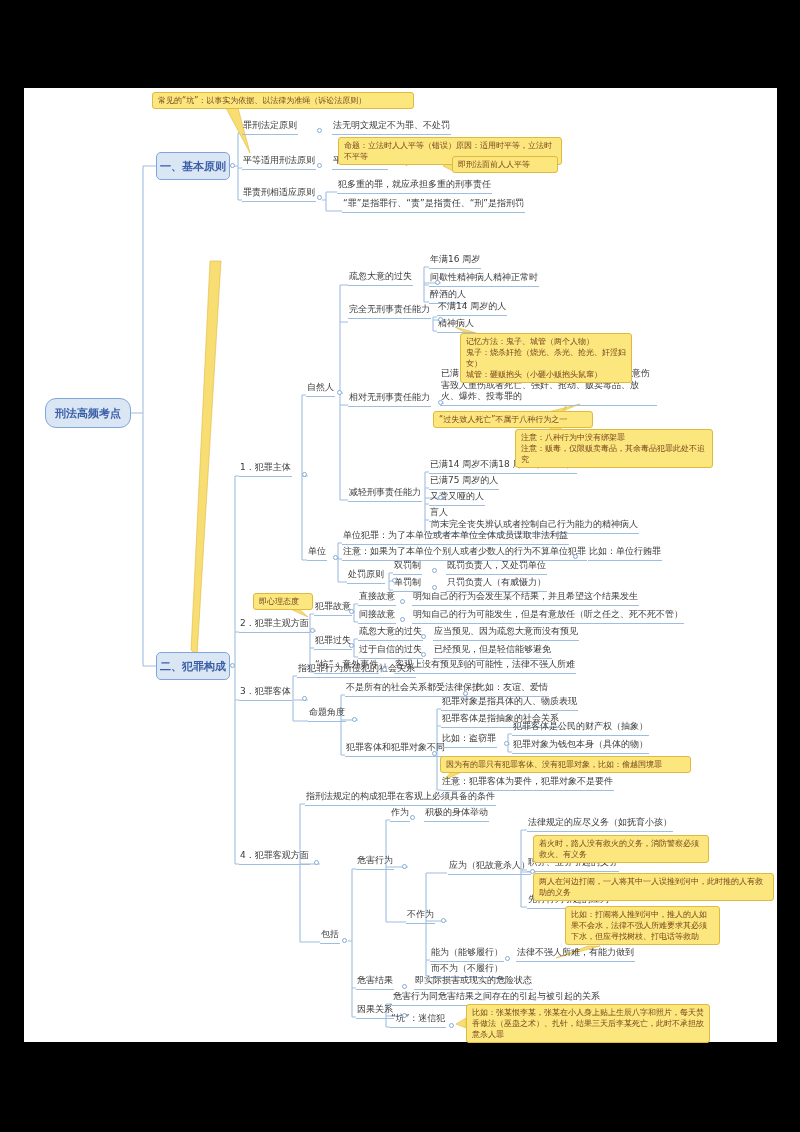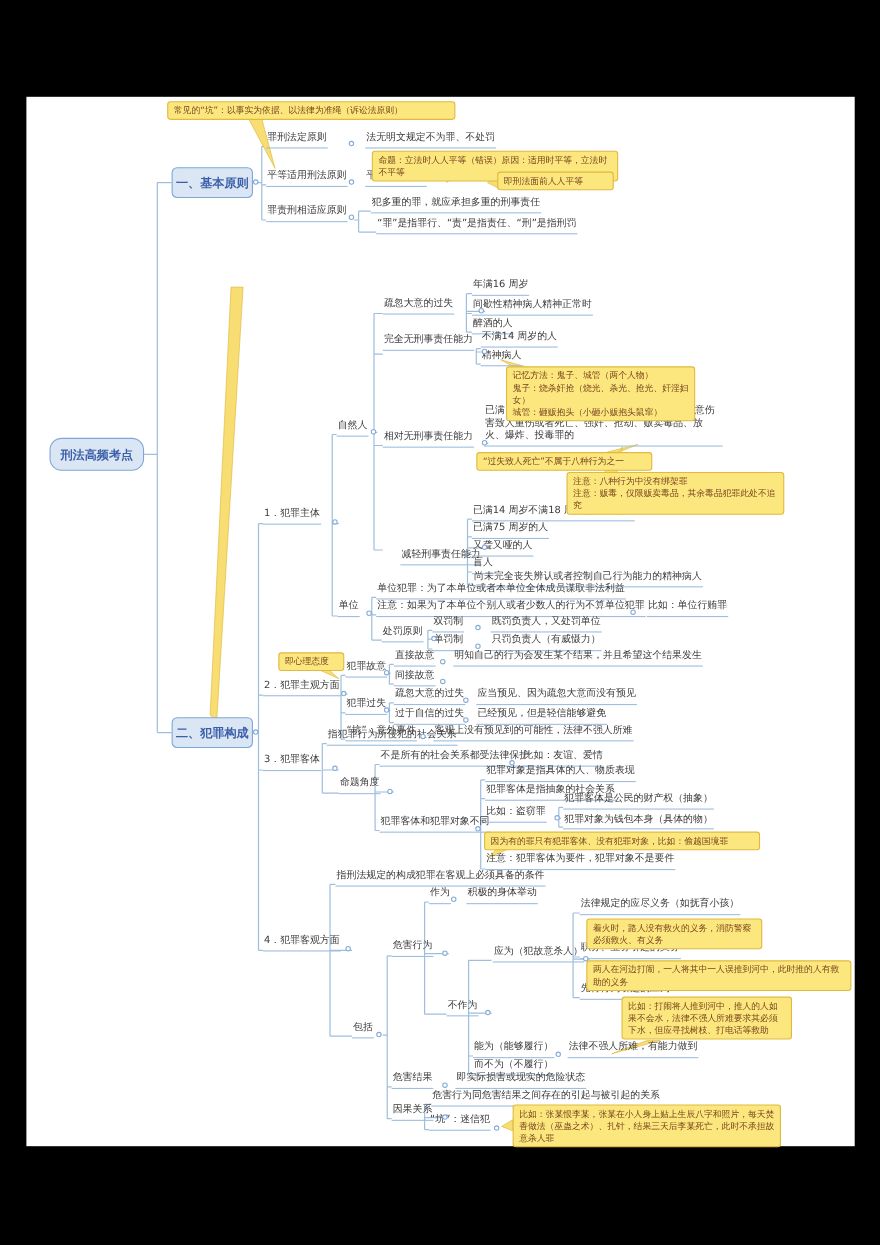--- a/index.html
+++ b/index.html
@@ -87,41 +87,42 @@
   <div class="lbl" style="left:306px;top:382px;">自然人</div>
   <div class="lbl" style="left:348px;top:271px;">疏忽大意的过失</div>
   <div class="lbl" style="left:429px;top:254px;">年满16 周岁</div>
   <div class="lbl" style="left:429px;top:272px;">间歇性精神病人精神正常时</div>
   <div class="lbl" style="left:429px;top:289px;">醉酒的人</div>
   <div class="lbl" style="left:348px;top:304px;">完全无刑事责任能力</div>
   <div class="lbl" style="left:437px;top:301px;">不满14 周岁的人</div>
   <div class="lbl" style="left:437px;top:318px;">精神病人</div>
   <div class="lbl" style="left:348px;top:392px;">相对无刑事责任能力</div>
   <div class="lbl wrap" style="left:440px;top:368px;width:215px;">已满14 周岁不满16 周岁的人，犯故意杀人、故意伤害致人重伤或者死亡、强奸、抢劫、贩卖毒品、放火、爆炸、投毒罪的</div>
-  <div class="lbl" style="left:364px;top:487px;margin-top:12px;">减轻刑事责任能力</div>
+  <div class="lbl" style="left:348px;top:487px;">减轻刑事责任能力</div>
   <div class="lbl" style="left:429px;top:459px;">已满14 周岁不满18 周岁的未成年人</div>
   <div class="lbl" style="left:429px;top:475px;">已满75 周岁的人</div>
   <div class="lbl" style="left:429px;top:491px;">又聋又哑的人</div>
   <div class="lbl" style="left:429px;top:507px;">盲人</div>
   <div class="lbl" style="left:430px;top:519px;">尚未完全丧失辨认或者控制自己行为能力的精神病人</div>
   <div class="lbl" style="left:307px;top:546px;">单位</div>
   <div class="lbl" style="left:342px;top:530px;">单位犯罪：为了本单位或者本单位全体成员谋取非法利益</div>
   <div class="lbl" style="left:342px;top:546px;">注意：如果为了本单位个别人或者少数人的行为不算单位犯罪</div>
   <div class="lbl" style="left:588px;top:546px;">比如：单位行贿罪</div>
   <div class="lbl" style="left:347px;top:569px;">处罚原则</div>
   <div class="lbl" style="left:393px;top:560px;">双罚制</div>
   <div class="lbl" style="left:446px;top:560px;">既罚负责人，又处罚单位</div>
   <div class="lbl" style="left:393px;top:577px;">单罚制</div>
   <div class="lbl" style="left:446px;top:577px;">只罚负责人（有威慑力）</div>
 
   <div class="lbl" style="left:239px;top:618px;">2．犯罪主观方面</div>
   <div class="lbl" style="left:314px;top:601px;">犯罪故意</div>
   <div class="lbl" style="left:358px;top:591px;">直接故意</div>
   <div class="lbl" style="left:412px;top:591px;">明知自己的行为会发生某个结果，并且希望这个结果发生</div>
   <div class="lbl" style="left:358px;top:609px;">间接故意</div>
+  <div class="lbl" style="left:412px;top:609px;">明知自己的行为可能发生，但是有意放任（听之任之、死不死不管）</div>
   <div class="lbl" style="left:314px;top:635px;">犯罪过失</div>
   <div class="lbl" style="left:358px;top:626px;">疏忽大意的过失</div>
   <div class="lbl" style="left:433px;top:626px;">应当预见、因为疏忽大意而没有预见</div>
   <div class="lbl" style="left:358px;top:644px;">过于自信的过失</div>
   <div class="lbl" style="left:433px;top:644px;">已经预见，但是轻信能够避免</div>
   <div class="lbl" style="left:314px;top:659px;">“坑”：意外事件</div>
   <div class="lbl" style="left:394px;top:659px;">客观上没有预见到的可能性，法律不强人所难</div>
 
   <div class="lbl" style="left:239px;top:686px;">3．犯罪客体</div>
   <div class="lbl" style="left:297px;top:663px;">指犯罪行为所侵犯的社会关系</div>
@@ -160,21 +161,21 @@
   <div class="note" style="left:338px;top:137px;width:224px;">命题：立法时人人平等（错误）原因：适用时平等，立法时不平等</div>
   <div class="note" style="left:452px;top:156px;width:106px;">即刑法面前人人平等</div>
   <div class="note" style="left:460px;top:333px;width:172px;">记忆方法：鬼子、城管（两个人物）
 鬼子：烧杀奸抢（烧光、杀光、抢光、奸淫妇女）
 城管：砸贩抱头（小砸小贩抱头鼠窜）</div>
   <div class="note" style="left:433px;top:411px;width:160px;">“过失致人死亡”不属于八种行为之一</div>
   <div class="note" style="left:515px;top:429px;width:198px;">注意：八种行为中没有绑架罪
 注意：贩毒，仅限贩卖毒品，其余毒品犯罪此处不追究</div>
   <div class="note" style="left:253px;top:593px;width:60px;">即心理态度</div>
   <div class="note" style="left:440px;top:756px;width:251px;">因为有的罪只有犯罪客体、没有犯罪对象，比如：偷越国境罪</div>
-  <div class="note" style="left:533px;top:835px;width:160px;">着火时，路人没有救火的义务，消防警察必须救火、有义务</div>
+  <div class="note" style="left:533px;top:835px;width:176px;">着火时，路人没有救火的义务，消防警察必须救火、有义务</div>
   <div class="note" style="left:533px;top:873px;width:241px;">两人在河边打闹，一人将其中一人误推到河中，此时推的人有救助的义务</div>
   <div class="note" style="left:565px;top:906px;width:155px;">比如：打闹将人推到河中，推人的人如果不会水，法律不强人所难要求其必须下水，但应寻找树枝、打电话等救助</div>
   <div class="note" style="left:466px;top:1004px;width:244px;">比如：张某恨李某，张某在小人身上贴上生辰八字和照片，每天焚香做法（巫蛊之术）、扎针，结果三天后李某死亡，此时不承担故意杀人罪</div>
 <div class="dot" style="left: 230px; top: 163px;"></div>
     <div class="dot" style="left: 317px; top: 128px;"></div>
     <div class="dot" style="left: 317px; top: 163px;"></div>
     <div class="dot" style="left: 317px; top: 195px;"></div>
     <div class="dot" style="left: 230px; top: 663px;"></div>
     <div class="dot" style="left: 302px; top: 472px;"></div>
     <div class="dot" style="left: 337px; top: 390px;"></div>

